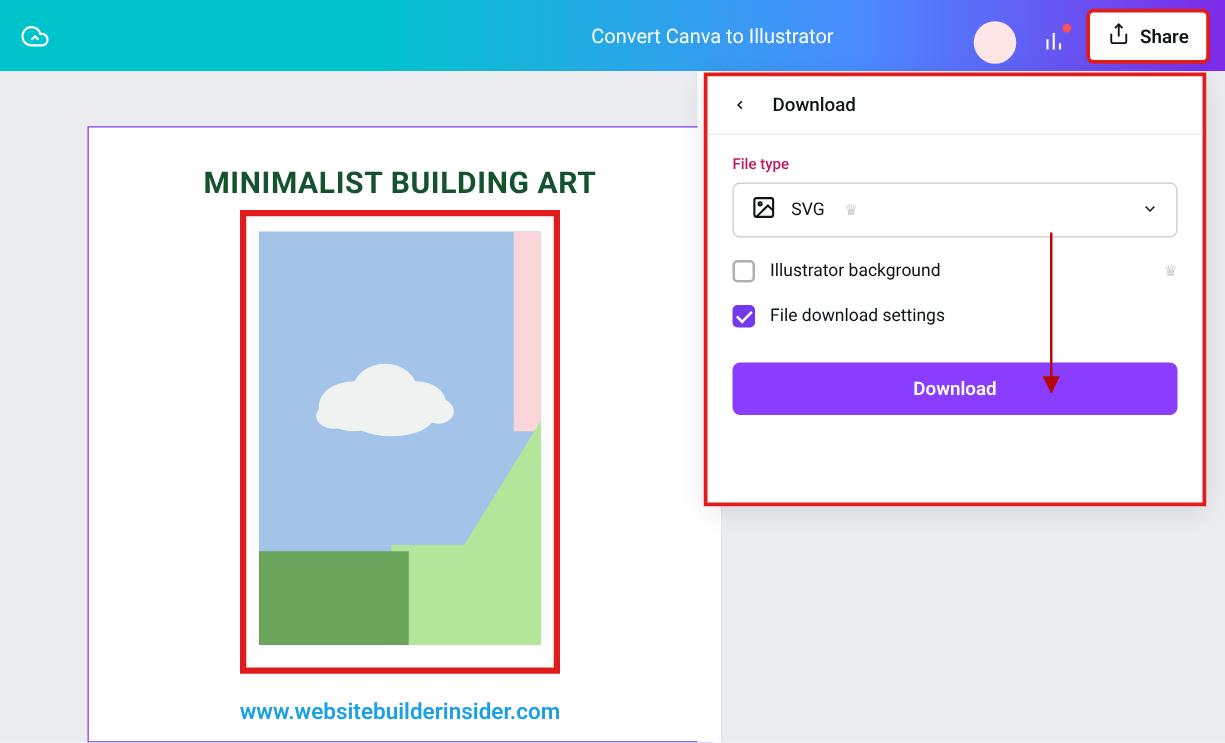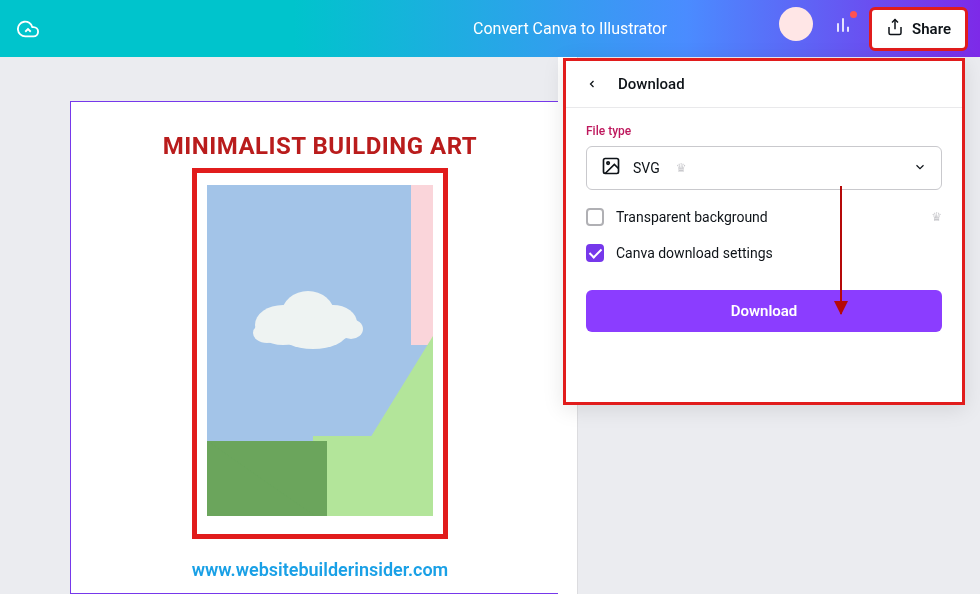--- a/index.html
+++ b/index.html
@@ -28,21 +28,21 @@
     }
     .header-title {
       position: absolute;
       left: 50%;
       transform: translateX(-50%);
       color: #fff;
       font-weight: 400;
       font-size: 16px;
       margin-left: 80px;
     }
-    .header-right { display: flex; align-items: flex-start; gap: 8px; }
+    .header-right { display: flex; align-items: flex-end; gap: 8px; }
     .avatar {
       width: 34px; height: 34px;
       border-radius: 50%;
       background: #ffe6e6;
       margin-right: 4px;
     }
     .analytics-btn {
       width: 36px; height: 36px;
       display: flex; align-items: center; justify-content: center;
       color: #fff;
@@ -85,21 +85,21 @@
     }
     .canvas {
       background: #fff;
       border: 1px solid #7638eb;
       width: 500px;
       height: 493px;
       position: relative;
       padding-top: 30px;
     }
     .canvas-title {
-      color: #b91c1c;
+      color: #14532d;
       font-weight: 700;
       font-size: 24px;
       text-align: center;
       letter-spacing: 0.5px;
     }
     .art-highlight {
       border: 5px solid #e11c1c;
       width: 256px;
       height: 371px;
       margin: 8px auto 0;
@@ -332,29 +332,29 @@
       <span>
         <svg width="14" height="14" viewBox="0 0 24 24" fill="none" stroke="#0e1318" stroke-width="2">
             <polyline points="6 9 12 15 18 9"></polyline>
           </svg>
       </span>
     </div>
 
     <div class="checkbox-row">
       <div class="left">
         <span class="cb"></span>
-        <span>Transparent background</span>
+        <span>Illustrator background</span>
       </div>
       <span class="crown-mini">♛</span>
     </div>
 
     <div class="checkbox-row">
       <div class="left">
         <span class="cb checked"></span>
-        <span>Canva download settings</span>
+        <span>File download settings</span>
       </div>
     </div>
 
     <div class="download-btn">
       <span>Download</span>
     </div>
   </div>
 </div>
 
 <div class="arrow-annotation"></div>

